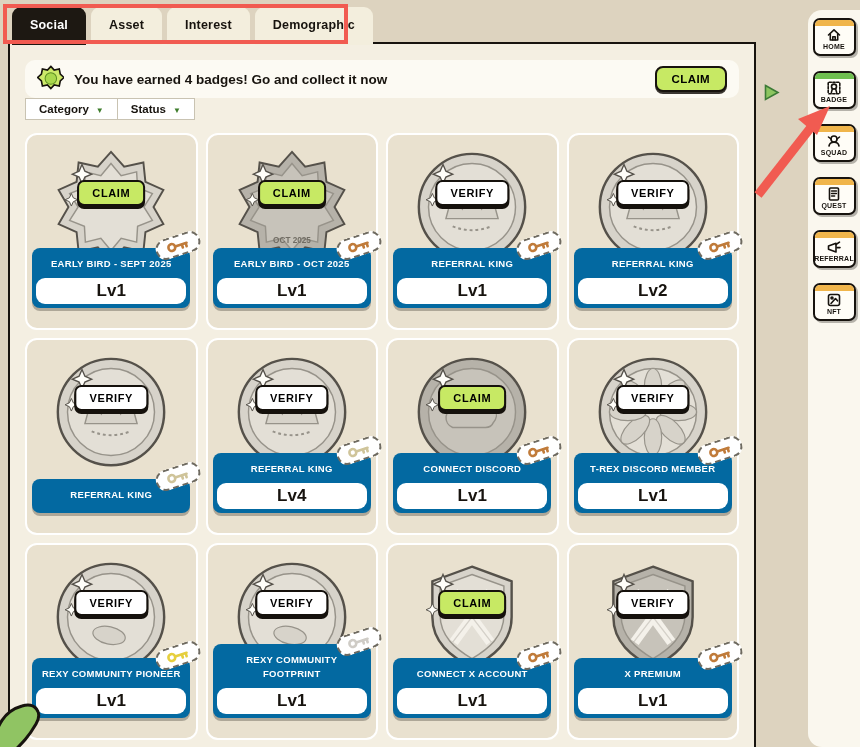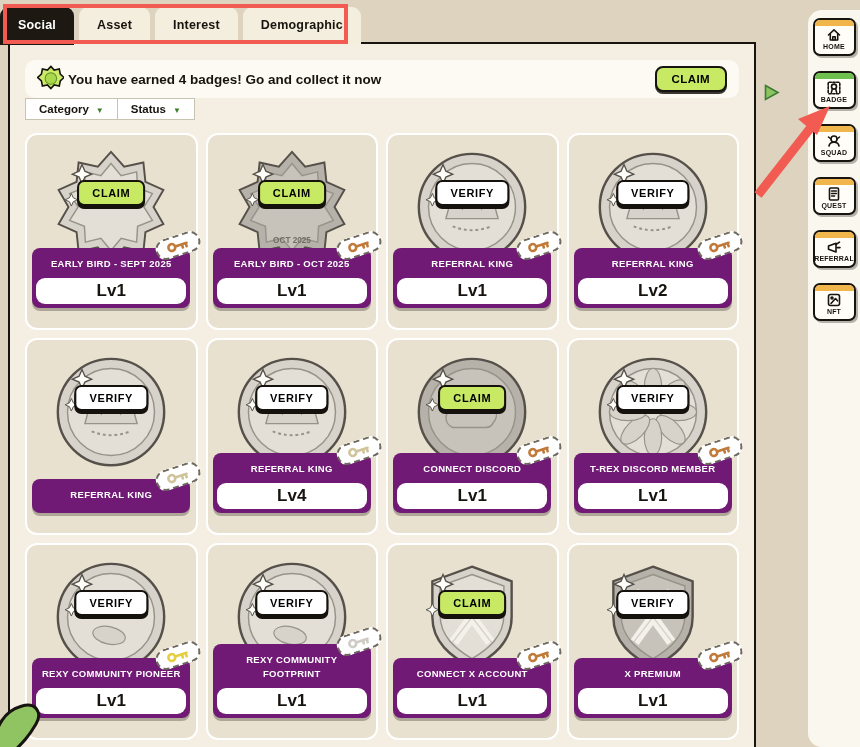--- a/index.html
+++ b/index.html
@@ -2,41 +2,41 @@
 <html><head>
 <meta charset="utf-8">
 <style>
   html,body{margin:0;padding:0;}
   body{
     width:860px;height:747px;position:relative;overflow:hidden;
     background:#ddd3bf;
     font-family:"Liberation Sans",sans-serif;
   }
   
-  .tabbar{position:absolute;left:0;top:7px;display:flex;gap:5px;z-index:3;}
+  .tabbar{position:absolute;left:12px;top:7px;display:flex;gap:5px;z-index:3;}
   .tab{
     background:#f3eedd;color:#17130e;font-weight:bold;font-size:12.5px;
     padding:11px 18px 13px;border-radius:9px 9px 0 0;cursor:pointer;letter-spacing:.2px;
   }
   .tab.active{background:#1d1812;color:#ffffff;}
   .annotation-box{
     position:absolute;left:3px;top:4px;width:345px;height:40px;
     border:4px solid #f15b51;z-index:6;pointer-events:none;box-sizing:border-box;
   }
   
   .panel{
     position:absolute;left:8px;top:42px;width:748px;height:720px;
     background:#f4efe2;border:2px solid #17130e;border-bottom:none;
     box-sizing:border-box;padding:16px 15px 0;z-index:2;
   }
   .banner{
     display:flex;align-items:center;background:#fcfaf3;border-radius:10px;
     padding:6px 12px;height:38px;box-sizing:border-box;
   }
-  .banner-text{font-weight:bold;font-size:13.5px;color:#17130e;margin-left:4px;flex:1;}
+  .banner-text{font-weight:bold;font-size:13.5px;color:#17130e;margin-left:10px;flex:1;}
   .btn-claim{
     background:#c7e964;border:2px solid #17130e;border-radius:8px;
     font-weight:bold;font-size:11.5px;padding:5px 15px;cursor:pointer;
     box-shadow:0 2px 0 rgba(23,19,14,.85);font-family:inherit;letter-spacing:.4px;
   }
   .filters{display:flex;}
   .filter{
     background:#ffffff;border:1px solid #c9c3b2;font-weight:bold;font-size:11.5px;
     padding:4px 13px;display:flex;gap:7px;align-items:center;cursor:pointer;color:#17130e;
   }
@@ -52,21 +52,21 @@
   .emblem-wrap{position:absolute;top:14px;left:50%;transform:translateX(-50%);width:116px;height:116px;}
   .emblem-btn{
     position:absolute;top:58px;left:50%;transform:translate(-50%,-50%);
     border:2px solid #15110c;border-radius:7px;font-weight:bold;font-size:11px;
     padding:5px 13px;box-shadow:0 3px 0 #15110c;letter-spacing:.6px;cursor:pointer;
     white-space:nowrap;font-family:inherit;
   }
   .emblem-btn.claim{background:#c7e964;}
   .emblem-btn.verify{background:#ffffff;}
   .plaque{
-    position:relative;width:150px;margin-bottom:20px;background:#701a75;
+    position:relative;width:150px;margin-bottom:20px;background:#0369a1;
     border-radius:8px;padding:4px;box-shadow:0 3px 0 rgba(21,17,12,.28);
   }
   .plaque-title{
     color:#ffffff;font-weight:bold;font-size:9.5px;text-align:center;
     padding:5px 4px 6px;letter-spacing:.3px;line-height:1.55;text-transform:uppercase;
   }
   .plaque-level{
     background:#ffffff;border-radius:9px;font-weight:bold;font-size:17px;
     text-align:center;padding:3px 0;color:#17130e;
   }

